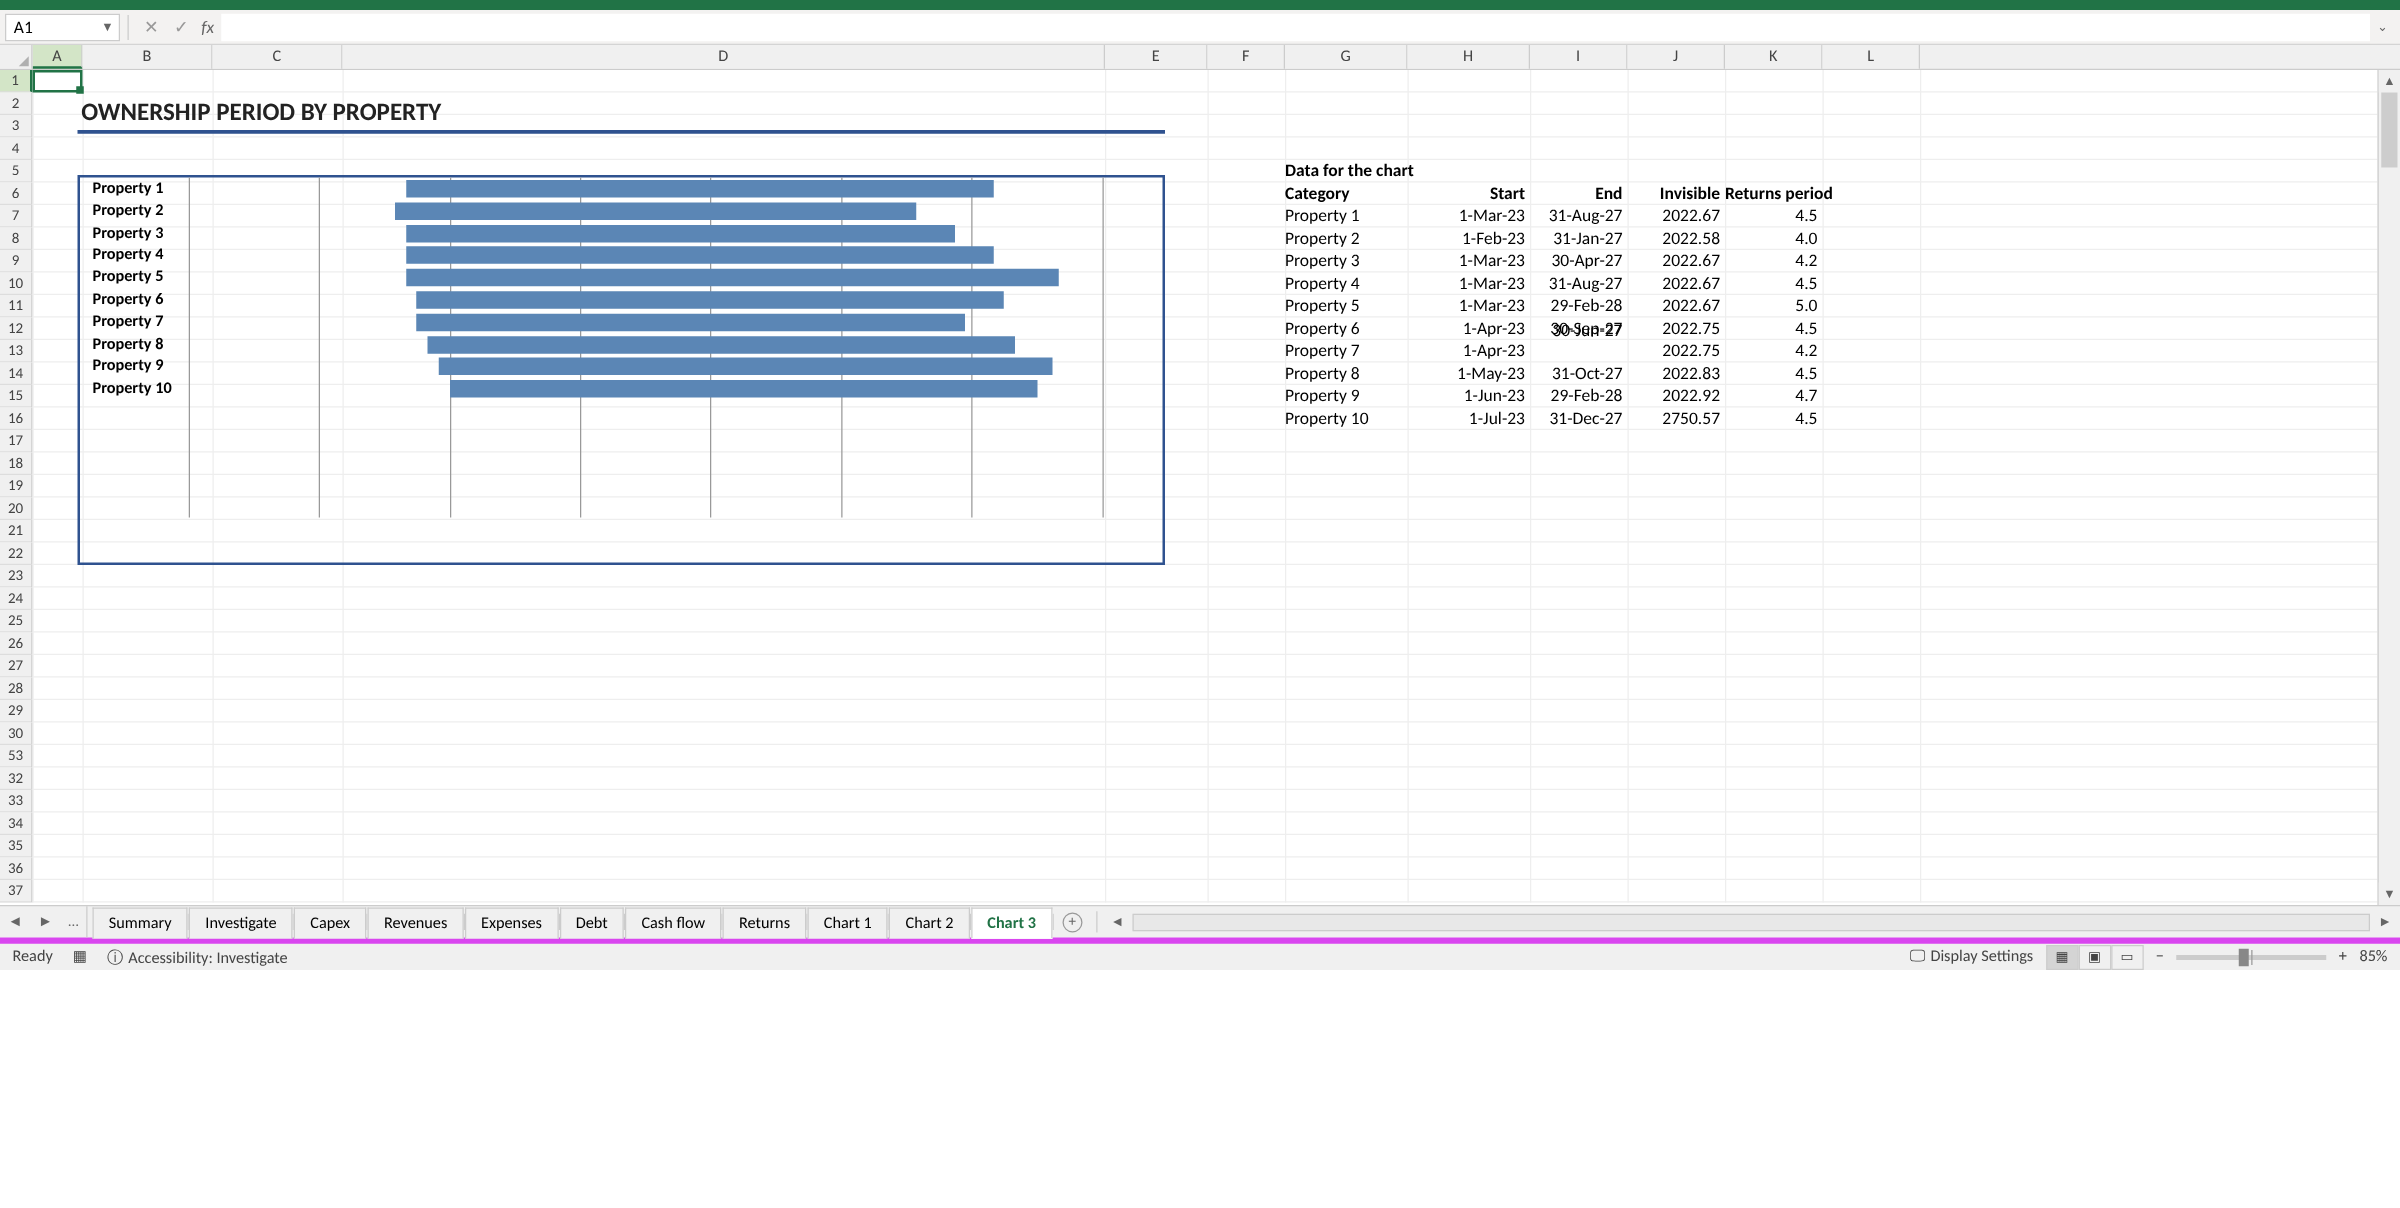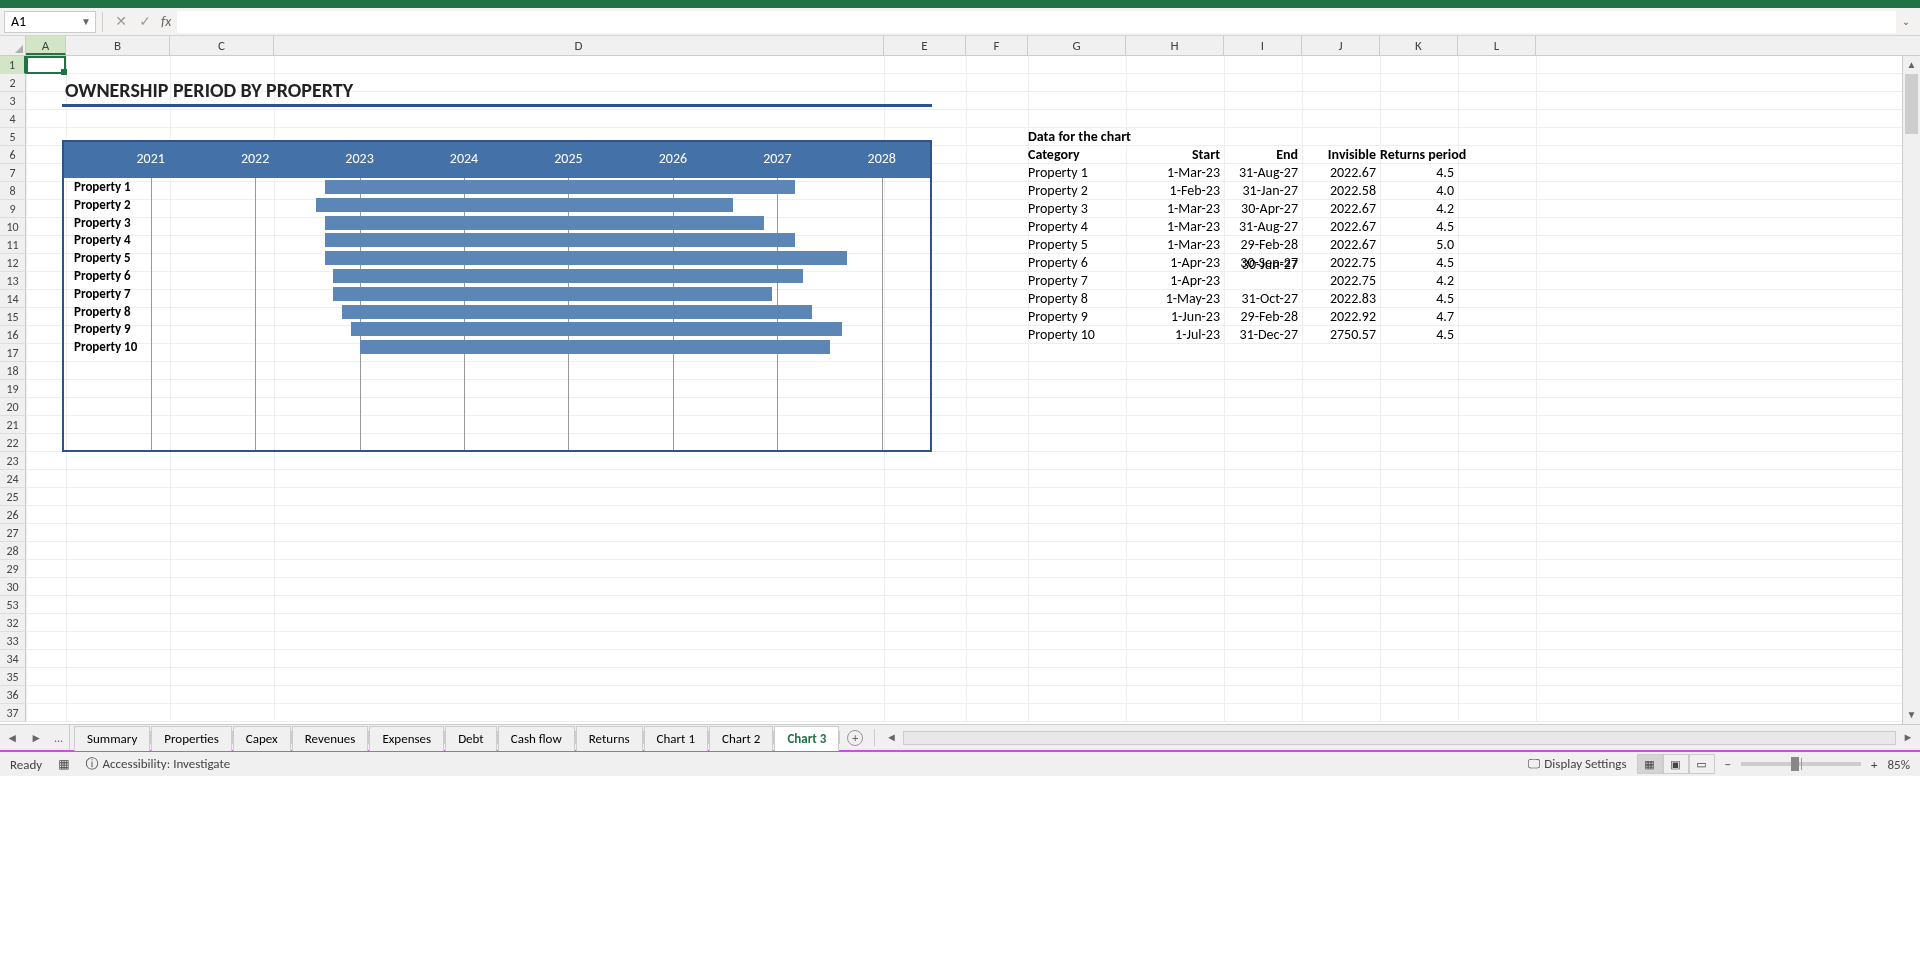--- a/index.html
+++ b/index.html
@@ -76,21 +76,21 @@
   .sheet-tab { padding: 4px 12px; border: 1px solid #ccc; border-bottom: none; background: #f0f0f0; margin-right: 0; font-size: 13px; position: relative; top: 1px; }
   .sheet-tab.active { background: #fff; color: #217346; font-weight: bold; border-bottom: 1px solid #fff; }
   .tab-divider { width: 1px; background: #ccc; margin: 6px 0; }
   .new-sheet { width: 30px; display: flex; align-items: center; justify-content: center; color: #666; }
   .new-sheet-circle { width: 16px; height: 16px; border: 1px solid #999; border-radius: 50%; display: flex; align-items: center; justify-content: center; font-size: 12px; line-height: 1; }
   .sheet-scroll-h { flex: 1; display: flex; align-items: center; padding: 0 4px; }
   .sheet-scroll-h .track-h { flex: 1; height: 14px; background: #e8e8e8; border: 1px solid #ccc; margin: 0 4px; }
   .sheet-scroll-h .arrow { width: 16px; text-align: center; color: #666; font-size: 11px; }
   
   
-  .status-bar { height: 26px; background: #f0f0f0; border-top: 2px solid #d946ef; display: flex; align-items: center; padding: 0 10px; font-size: 13px; color: #444; }
+  .status-bar { height: 26px; background: #f0f0f0; border-top: 5px solid #d946ef; display: flex; align-items: center; padding: 0 10px; font-size: 13px; color: #444; }
   .status-left { display: flex; align-items: center; gap: 16px; }
   .status-right { margin-left: auto; display: flex; align-items: center; gap: 10px; }
   .view-btns { display: flex; gap: 0; }
   .view-btn { width: 26px; height: 20px; border: 1px solid #ccc; display: flex; align-items: center; justify-content: center; font-size: 11px; background: #f0f0f0; }
   .view-btn.active { background: #d4d4d4; }
   .zoom-slider { width: 120px; height: 4px; background: #ccc; position: relative; }
   .zoom-slider::before { content:""; position:absolute; left: 50%; top: -4px; width: 1px; height: 12px; background: #999; }
   .zoom-thumb { position: absolute; left: 42%; top: -5px; width: 8px; height: 14px; background: #888; }
 </style>
 </head>
@@ -221,30 +221,20 @@
         <div class="v-line" style="left: 1354px;"></div>
         <div class="v-line" style="left: 1432px;"></div>
         <div class="v-line" style="left: 1510px;"></div>
       </div>
     <div class="active-cell"></div>
 
     <div class="chart-title">OWNERSHIP PERIOD BY PROPERTY</div>
     <div class="chart-title-underline"></div>
 
     <div class="chart-box">
-      <div class="chart-header">
-          <div class="year-label" style="left: 86.6867px;">2021</div>
-          <div class="year-label" style="left: 191.128px;">2022</div>
-          <div class="year-label" style="left: 295.57px;">2023</div>
-          <div class="year-label" style="left: 400.012px;">2024</div>
-          <div class="year-label" style="left: 504.454px;">2025</div>
-          <div class="year-label" style="left: 608.896px;">2026</div>
-          <div class="year-label" style="left: 713.337px;">2027</div>
-          <div class="year-label" style="left: 817.779px;">2028</div>
-        </div>
       <div class="chart-body">
           <div class="chart-y-grid" style="left: 86.6867px;"></div>
           <div class="chart-y-grid" style="left: 191.128px;"></div>
           <div class="chart-y-grid" style="left: 295.57px;"></div>
           <div class="chart-y-grid" style="left: 400.012px;"></div>
           <div class="chart-y-grid" style="left: 504.454px;"></div>
           <div class="chart-y-grid" style="left: 608.896px;"></div>
           <div class="chart-y-grid" style="left: 713.337px;"></div>
           <div class="chart-y-grid" style="left: 817.779px;"></div>
           <div class="chart-row">
@@ -358,21 +348,21 @@
 
 <div class="sheet-bar">
   <div class="sheet-nav">
     <span>◄</span>
     <span>►</span>
     <span>…</span>
   </div>
   <div class="sheet-tabs">
       <div class="sheet-tab">Summary</div>
       <div class="tab-divider"></div>
-      <div class="sheet-tab">Properties</div>
+      <div class="sheet-tab">Investigate</div>
       <div class="tab-divider"></div>
       <div class="sheet-tab">Capex</div>
       <div class="tab-divider"></div>
       <div class="sheet-tab">Revenues</div>
       <div class="tab-divider"></div>
       <div class="sheet-tab">Expenses</div>
       <div class="tab-divider"></div>
       <div class="sheet-tab">Debt</div>
       <div class="tab-divider"></div>
       <div class="sheet-tab">Cash flow</div>

